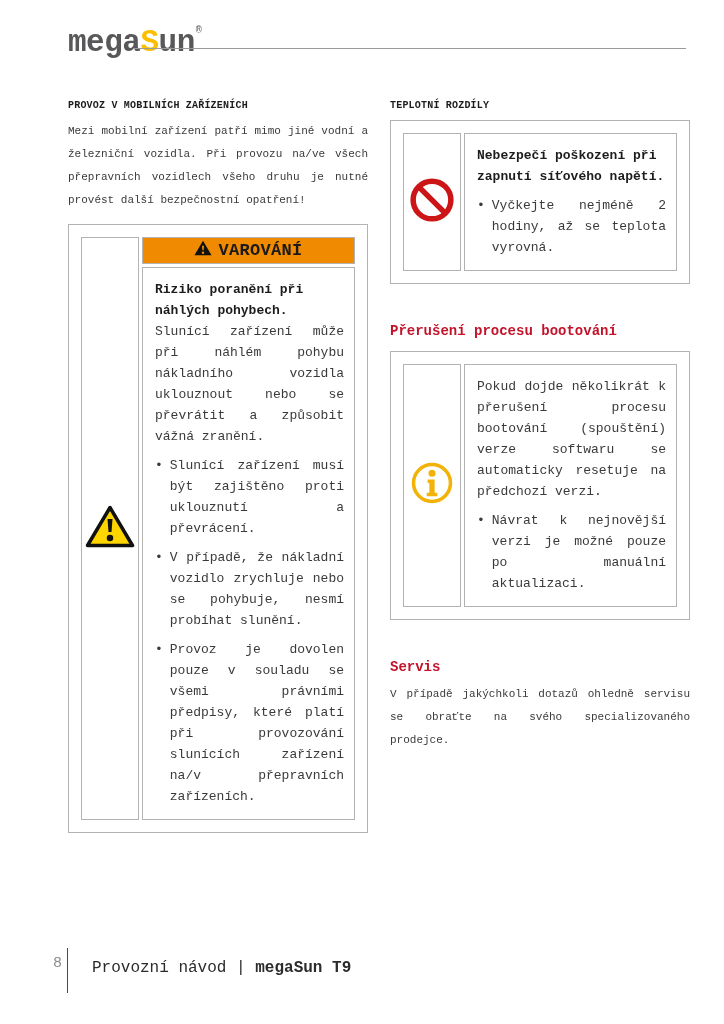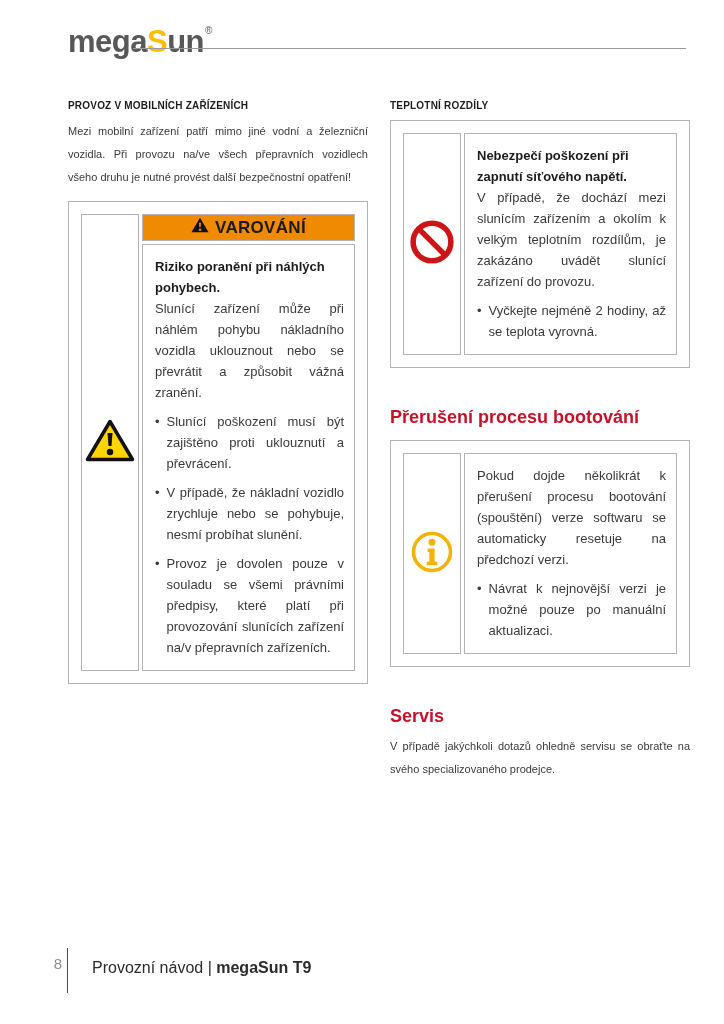--- a/index.html
+++ b/index.html
@@ -1,39 +1,39 @@
 <!DOCTYPE html>
 <html><head>
 <meta charset="utf-8">
 <style>
   html,body { margin:0; padding:0; background:#e8e8e8; }
   .page {
     position:relative; width:724px; height:1024px; background:#ffffff;
-    font-family:Liberation Sans, sans-serif; color:#3a3a3a; overflow:hidden;
+    font-family:Liberation Mono, monospace; color:#3a3a3a; overflow:hidden;
     margin:0 auto;
   }
 
   
   .logo { position:absolute; left:68px; top:14px; font-weight:bold; font-size:31px;
           letter-spacing:-0.5px; color:#58585a; line-height:34px; }
   .logo .logo-yellow { color:#fbbf00; }
   .logo .reg { font-size:10px; vertical-align:18px; font-weight:normal; margin-left:1px; }
   .header-rule { position:absolute; left:133px; top:48px; width:553px; height:0;
                  border-top:1px solid #9a9a9a; }
 
   
   .col { position:absolute; top:100px; width:300px; }
   .col-left  { left:68px; }
   .col-right { left:390px; }
 
   .section-heading { font-size:10px; font-weight:bold; color:#1c1c1c;
                      margin:0 0 9px 0; letter-spacing:0.2px; }
   .body-text { font-size:11px; line-height:23px; text-align:justify; margin:0; }
 
-  .red-heading { color:#c3132b; font-weight:bold; font-size:18px; margin:0 0 12px 0; }
+  .red-heading { color:#c3132b; font-weight:bold; font-size:14px; margin:0 0 12px 0; }
 
   
   .notice-box { border:1px solid #b3b3b3; padding:12px; display:flex; gap:3px;
                 background:#fff; box-sizing:border-box; }
   .icon-cell { border:1px solid #b3b3b3; width:56px; flex:0 0 56px;
                display:flex; align-items:center; justify-content:center; }
   .content-col { flex:1; display:flex; flex-direction:column; gap:3px; min-width:0; }
   .warn-band { background:#f08a00; border:1px solid #b3b3b3; height:25px;
                display:flex; align-items:center; justify-content:center; gap:6px;
                font-size:17px; font-weight:bold; color:#1a1a1a; letter-spacing:0.3px; }
@@ -94,21 +94,21 @@
             </svg>
           </span>
           <span>VAROVÁNÍ</span>
         </div>
         <div class="text-cell">
           <p class="box-title">Riziko poranění při náhlých pohybech.</p>
           <p>Slunící zařízení může při náhlém pohybu nákladního vozidla uklouznout nebo se převrátit a způsobit vážná zranění.</p>
           <ul class="bullet-list">
             <li>
                 <span class="bullet-dot">•</span>
-                <span class="bullet-text">Slunící poškození musí být zajištěno proti uklouznutí a převrácení.</span>
+                <span class="bullet-text">Slunící zařízení musí být zajištěno proti uklouznutí a převrácení.</span>
               </li>
             <li>
                 <span class="bullet-dot">•</span>
                 <span class="bullet-text">V případě, že nákladní vozidlo zrychluje nebo se pohybuje, nesmí probíhat slunění.</span>
               </li>
             <li>
                 <span class="bullet-dot">•</span>
                 <span class="bullet-text">Provoz je dovolen pouze v souladu se všemi právními předpisy, které platí při provozování slunících zařízení na/v přepravních zařízeních.</span>
               </li>
           </ul>
@@ -124,21 +124,20 @@
       <div class="icon-cell">
         <span>
           <svg width="46" height="46" viewBox="0 0 100 100">
             <circle cx="50" cy="50" r="41" fill="#ffffff" stroke="#cc1517" stroke-width="12"></circle>
             <line x1="23" y1="23" x2="77" y2="77" stroke="#cc1517" stroke-width="12"></line>
           </svg>
         </span>
       </div>
       <div class="text-cell">
         <p class="box-title">Nebezpečí poškození při zapnutí síťového napětí.</p>
-        <p>V případě, že dochází mezi slunícím zařízením a okolím k velkým teplotním rozdílům, je zakázáno uvádět slunící zařízení do provozu.</p>
         <ul class="bullet-list">
           <li>
               <span class="bullet-dot">•</span>
               <span class="bullet-text">Vyčkejte nejméně 2 hodiny, až se teplota vyrovná.</span>
             </li>
         </ul>
       </div>
     </div>
 
     <div class="spacer-40"></div>

